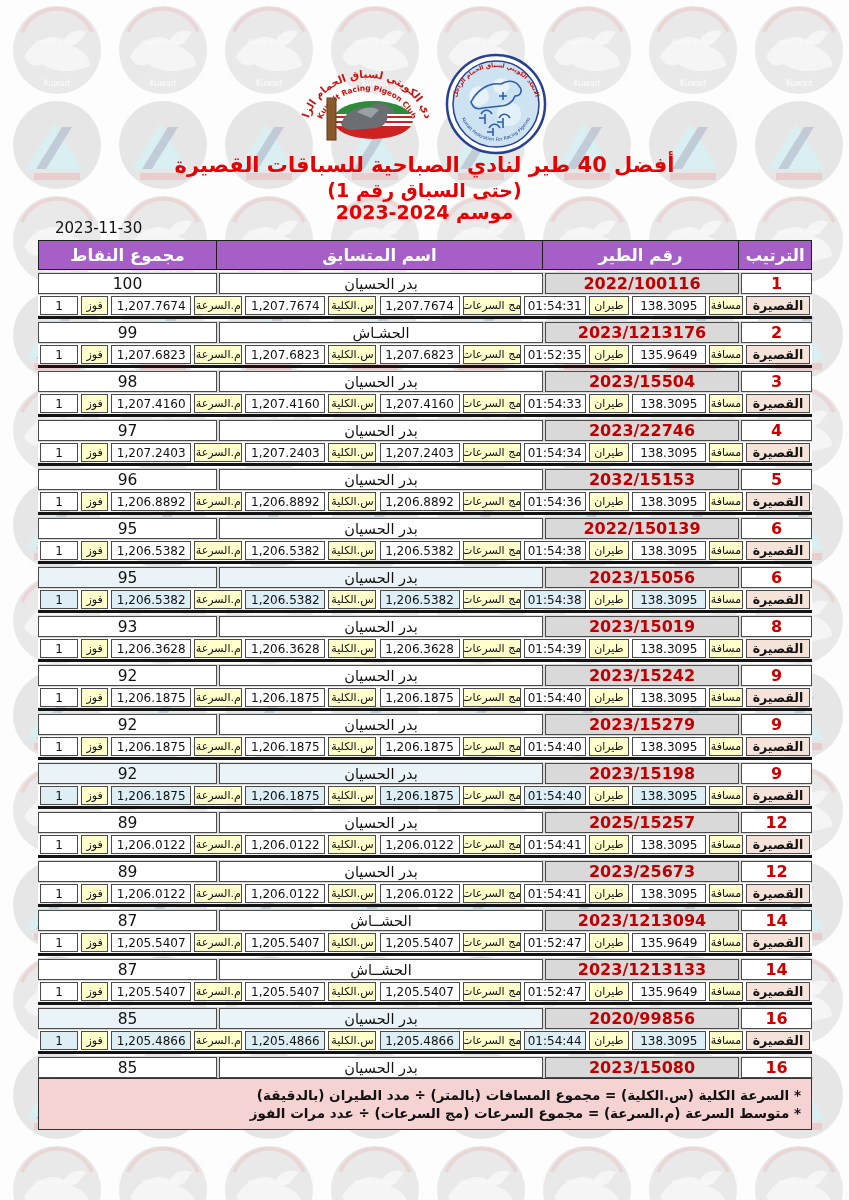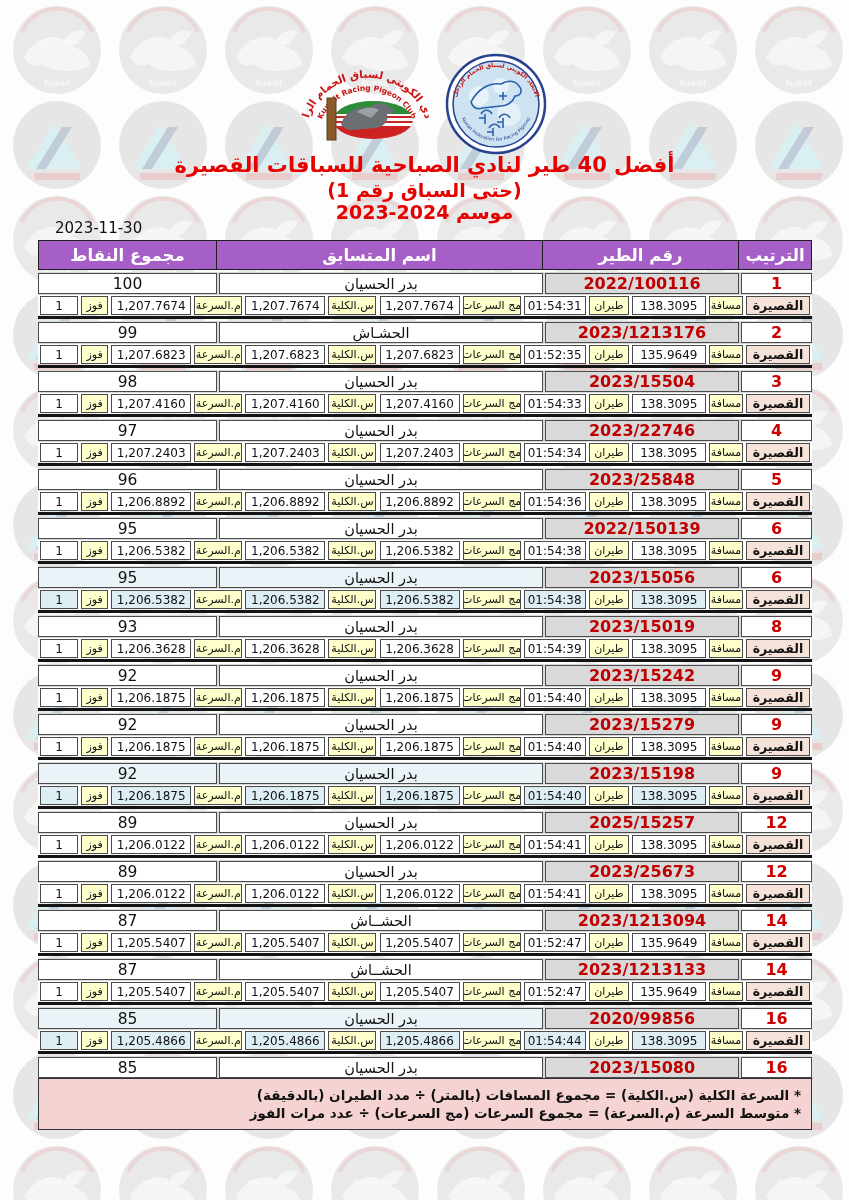--- a/index.html
+++ b/index.html
@@ -295,21 +295,21 @@
             </div>
             <div class="sbox lab" style="width: 27px;">فوز</div>
             <div class="sbox val" style="width: 38px;">1</div>
           </div>
           <div class="sep"></div>
         </div>
         <div class="entry">
           <div class="main">
             <div class="mcell rank">5</div>
             <div class="mcell bird">
-              <span class="num">2023/25848</span>
+              <span class="num">2032/15153</span>
             </div>
             <div class="mcell name">بدر الحسيان</div>
             <div class="mcell points">96</div>
           </div>
           <div class="sub">
             <div class="sbox cat" style="width: 64px;">القصيرة</div>
             <div class="sbox lab" style="width: 34px;">مسافة</div>
             <div class="sbox val" style="width: 74px;">
               <span class="num">138.3095</span>
             </div>

